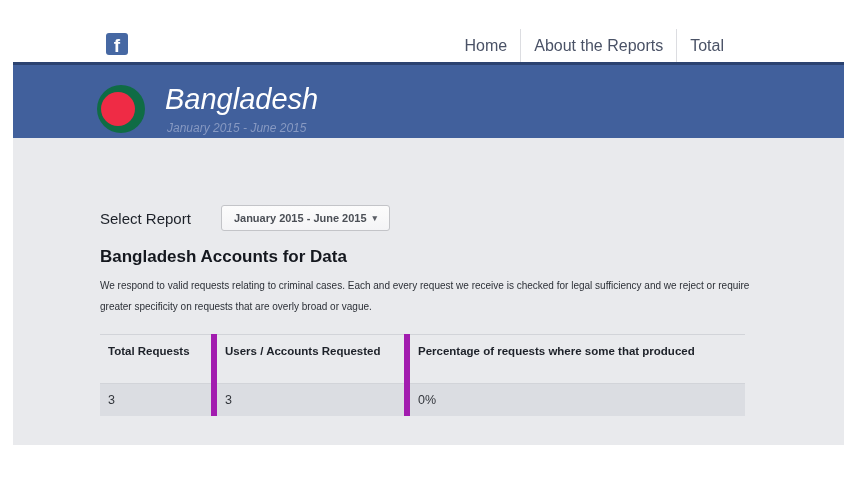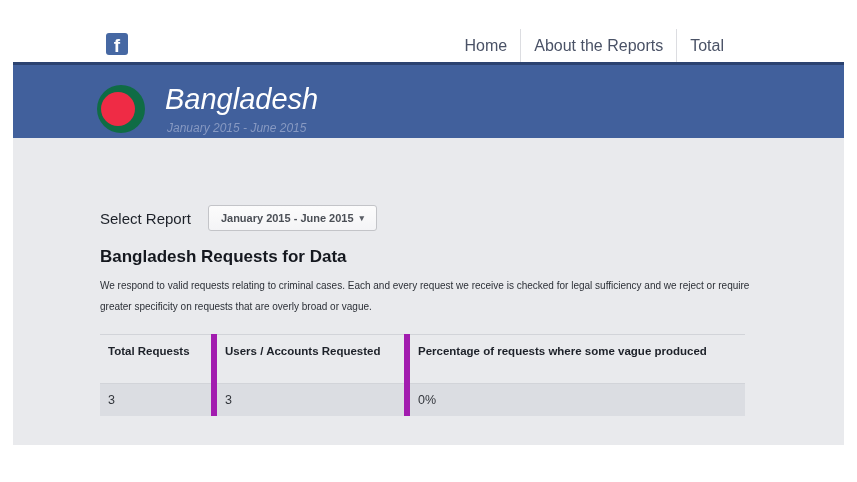--- a/index.html
+++ b/index.html
@@ -49,21 +49,21 @@
   .banner-subtitle {
     position: absolute; left: 154px; top: 56px;
     font-size: 12px; color: #8799c2;
   }
 
   
   .content {
     margin: 0 13px; height: 307px; background: #e9eaed;
     padding: 67px 0 0 87px; position: relative;
   }
-  .select-row { display: flex; align-items: center; height: 26px; }
+  .select-row { display: flex; align-items: center; height: 26px; gap: 13px; }
   .select-label { font-size: 15px; color: #1c2028; margin-right: 17px; }
   .dropdown {
     height: 26px; padding: 0 12px; border: 1px solid #c3c4c8; border-radius: 3px;
     background: linear-gradient(#fcfcfc, #f4f4f6);
     font-family: "Liberation Sans", sans-serif;
     font-size: 11px; font-weight: bold; color: #4b4f56;
     display: inline-flex; align-items: center; cursor: pointer;
   }
   .dropdown .caret { margin-left: 6px; font-size: 9px; color: #5b5f66; }
 
@@ -121,35 +121,35 @@
   <div class="content">
 
     <div class="select-row">
       <span class="select-label">Select Report</span>
       <button class="dropdown">
         <span>January 2015 - June 2015</span>
         <span class="caret">▾</span>
       </button>
     </div>
 
-    <h2 class="section-heading">Bangladesh Requests for Data</h2>
+    <h2 class="section-heading">Bangladesh Accounts for Data</h2>
 
     <p class="section-desc">We respond to valid requests relating to criminal cases. Each and every request we receive is checked for legal sufficiency and we reject or require greater specificity on requests that are overly broad or vague.</p>
 
     <table class="requests">
       <colgroup>
           <col class="c1">
           <col class="c2">
           <col class="c3">
         </colgroup>
       <thead>
         <tr>
           <th>Total Requests</th>
           <th>Users / Accounts Requested</th>
-          <th>Percentage of requests where some vague produced</th>
+          <th>Percentage of requests where some that produced</th>
         </tr>
       </thead>
       <tbody>
         <tr>
           <td>3</td>
           <td>3</td>
           <td>0%</td>
         </tr>
       </tbody>
     </table>

